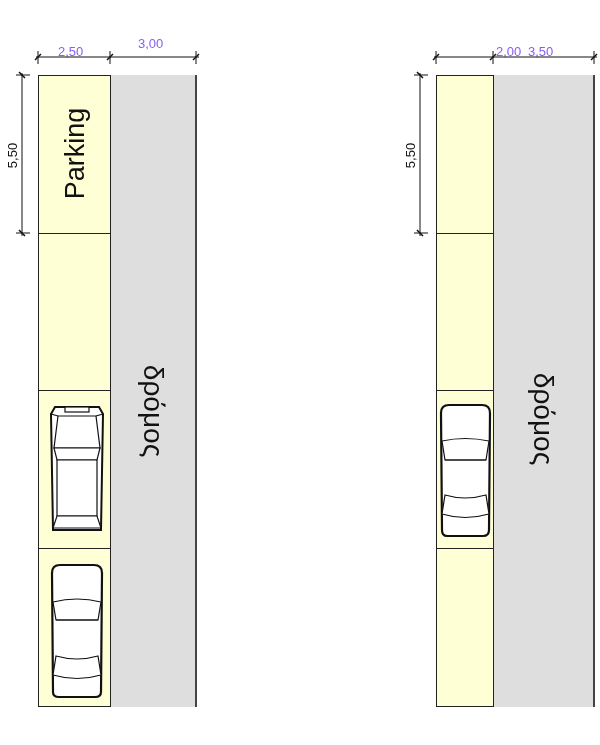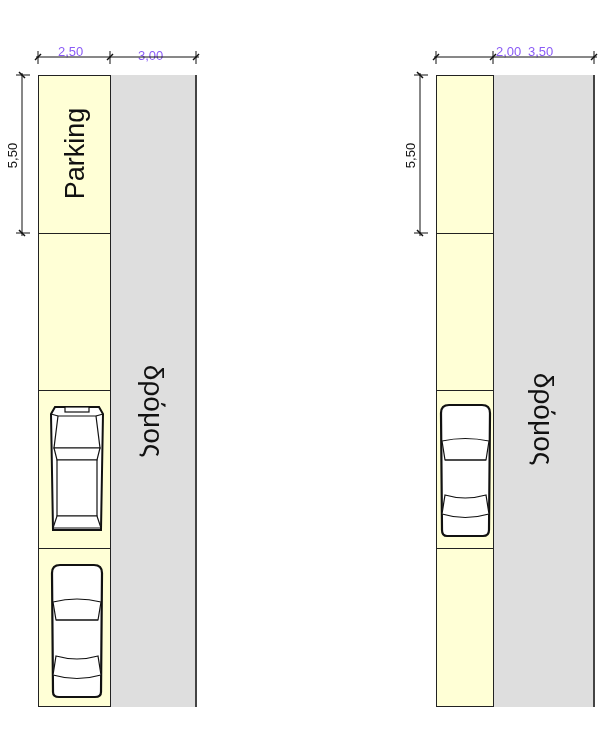--- a/index.html
+++ b/index.html
@@ -17,21 +17,21 @@
   <div class="road" style="left:110px; top:75px; width:87px; height:632px;"></div>
   <div class="bay" style="left:38px; top:75px; width:73px; height:159px;"></div>
   <div class="bay" style="left:38px; top:233px; width:73px; height:158px;"></div>
   <div class="bay" style="left:38px; top:390px; width:73px; height:159px;"></div>
   <div class="bay" style="left:38px; top:548px; width:73px; height:159px;"></div>
 
   <div class="vtext" style="left:20px; top:138px; width:110px; text-align:center; font-size:27px; transform:rotate(-90deg);">Parking</div>
   <div class="vtext" style="left:103px; top:395px; width:100px; text-align:center; font-size:28px; transform:rotate(90deg);">δρόμος</div>
 
   <div class="dim-text" style="left:58px; top:44px;">2,50</div>
-  <div class="dim-text" style="left:138px; top:48px;text-align:center;">3,00</div>
+  <div class="dim-text" style="left:138px; top:36px;text-align:center;">3,00</div>
   <div class="vtext" style="left:-8px; top:148px; width:40px; text-align:center; font-size:13px; transform:rotate(-90deg);">5,50</div>
 </div>
 
 <div>
   <div class="road" style="left:493px; top:75px; width:102px; height:632px;"></div>
   <div class="bay" style="left:436px; top:75px; width:58px; height:159px;"></div>
   <div class="bay" style="left:436px; top:233px; width:58px; height:158px;"></div>
   <div class="bay" style="left:436px; top:390px; width:58px; height:159px;"></div>
   <div class="bay" style="left:436px; top:548px; width:58px; height:159px;"></div>
 

